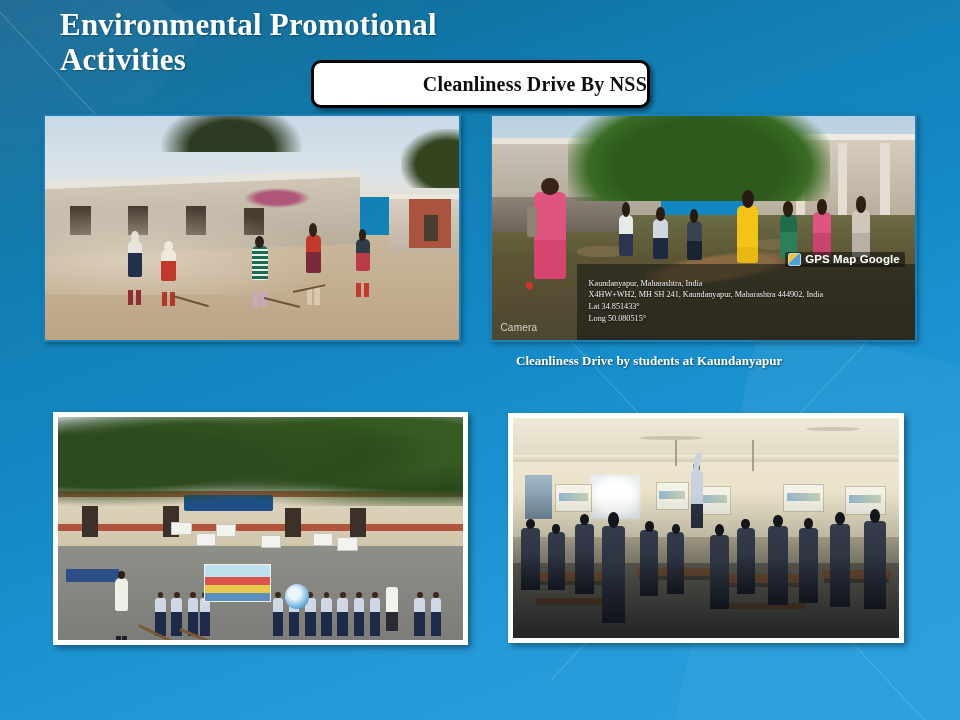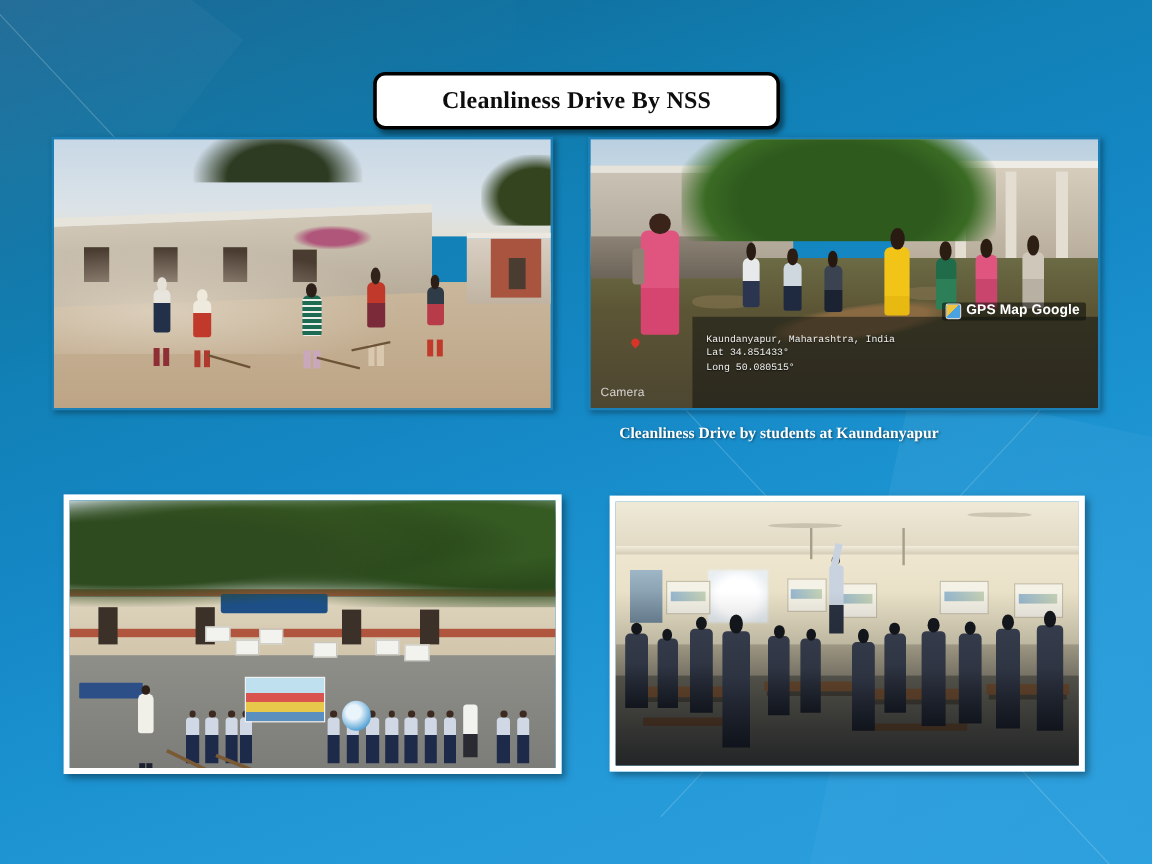--- a/index.html
+++ b/index.html
@@ -87,21 +87,21 @@
     left: 311px;
     top: 60px;
     width: 333px;
     height: 42px;
     background: #ffffff;
     border: 3px solid #000000;
     border-radius: 10px;
     box-shadow: 3px 3px 4px rgba(0,0,0,.45);
     display: flex;
     align-items: center;
-    justify-content: center;
+    justify-content: flex-end;
     font-family: Liberation Serif, serif;
   }
   #subtitle-box .label {
     color: #0d0d0d;
     font-size: 20px;
     font-weight: bold;
     letter-spacing: .2px;
   }
 
   
@@ -168,21 +168,21 @@
   .gps-wrap { position:absolute; left:20%; bottom:0; right:0; top:66%;
               background: rgba(18,20,16,.55); }
   .gps-badge{ position:absolute; right:3%; top:-16%; display:flex; align-items:center; gap:4px;
               background: rgba(10,12,10,.55); padding:1px 5px 1px 3px; border-radius:2px; }
   .gps-badge .sq { width:11px; height:11px; border-radius:2px;
               background: linear-gradient(135deg,#f2c53d 0 45%, #4aa3e0 45% 100%);
               border:1px solid #cfd4d8; }
   .gps-badge .txt { color:#ffffff; font-family:"Liberation Sans", sans-serif;
               font-size:11.5px; font-weight:bold; letter-spacing:.1px; white-space:nowrap; }
   .gps-lines{ position:absolute; left:12px; top:14px; right:6px;
-              font-family:Liberation Mono, monospace; color:#f2f2f2; font-size:8.2px; line-height:1.42; }
+              font-family:Liberation Serif, serif; color:#f2f2f2; font-size:8.2px; line-height:1.42; }
   .gps-lines div { white-space:nowrap; text-shadow: 0 1px 1px rgba(0,0,0,.8); }
   .gmap-pin { position:absolute; left:8%; top:74%; width:7px; height:7px; border-radius:50% 50% 50% 0;
               background:#d7352a; transform: rotate(-45deg); }
   .gmap-wm  { position:absolute; left:2%; bottom:3%; color:#e8e8e8; opacity:.85;
               font-family:"Liberation Sans", sans-serif; font-size:10px; letter-spacing:.2px; }
 
   
   .s3-sky   { position:absolute; left:0; top:0; right:0; height:34%; background: linear-gradient(#c9d6dc,#e2e8e6); }
   .s3-trees { position:absolute; left:0; top:-8%; right:0; height:48%;
               background:
@@ -269,20 +269,21 @@
 
 <div id="slide">
 
   <div class="diag diag-top"></div>
   <div class="diag diag-tl"></div>
   <div class="diag diag-wedge"></div>
   <div class="diag diag-line-a"></div>
   <div class="diag diag-line-b"></div>
   <div class="diag diag-line-c"></div>
 
+  <div id="page-title">Environmental Promotional Activities</div>
 
   <div id="subtitle-box">
     <span class="label">Cleanliness Drive By NSS</span>
   </div>
 
   <div class="photo blue-frame" id="photo-kalagota">
     <div class="scene">
       <div class="s1-sky"></div>
       <div class="s1-ground"></div>
       <div class="s1-bldg"></div>
@@ -387,20 +388,21 @@
         <div class="p-head" style="background:#2e1f15;"></div>
       </div>
 
       <div class="gps-wrap">
         <div class="gps-badge">
           <span class="sq"></span>
           <span class="txt">GPS Map Google</span>
         </div>
         <div class="gps-lines">
           <div>Kaundanyapur, Maharashtra, India</div>
+          <div>X4HW+WH2, MH SH 241, Kaundanyapur, Maharashtra 444902, India</div>
           <div>Lat 34.851433°</div>
           <div>Long 50.080515°</div>
         </div>
       </div>
       <div class="gmap-pin"></div>
       <div class="gmap-wm">Camera</div>
     </div>
   </div>
   <div class="caption" id="caption-kaundanyapur">Cleanliness Drive by students at Kaundanyapur</div>
 

